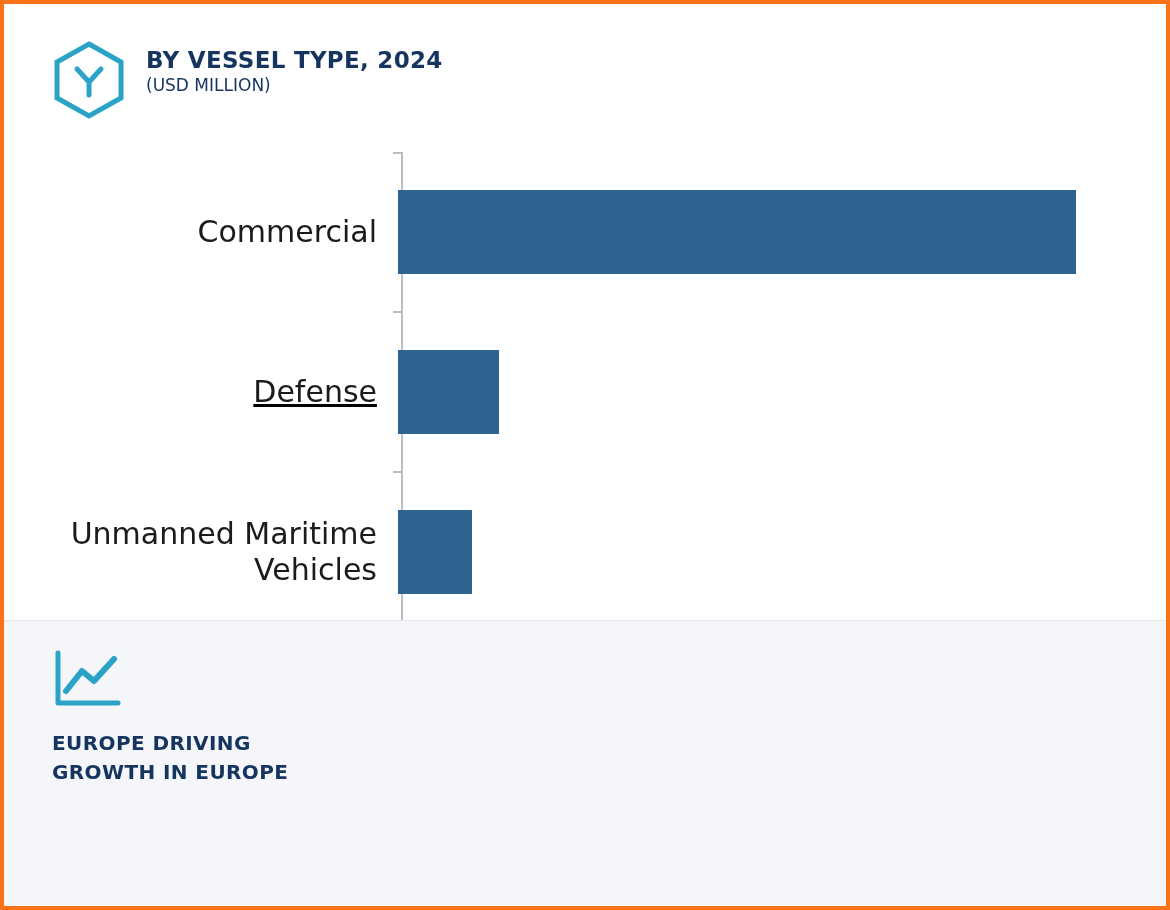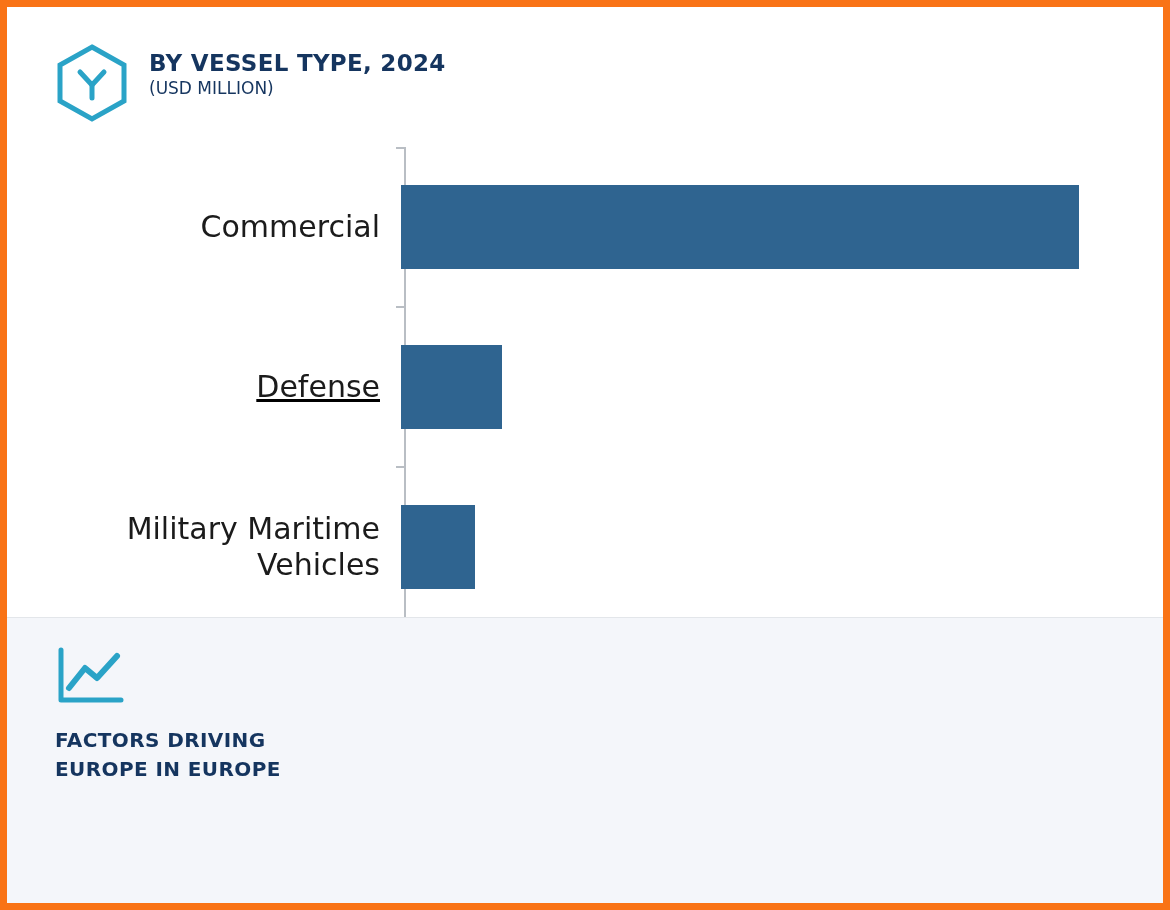--- a/index.html
+++ b/index.html
@@ -8,21 +8,21 @@
     background: #ffffff;
   }
   body {
     font-family: "DejaVu Sans", "Liberation Sans", sans-serif;
   }
   #page {
     position: relative;
     width: 1170px;
     height: 910px;
     background: #ffffff;
-    border: 7px solid #f97316;
+    border: 4px solid #f97316;
     box-sizing: border-box;
     overflow: hidden;
   }
 
   
   .header {
     position: absolute;
     left: 48px;
     top: 36px;
     display: flex;
@@ -50,21 +50,21 @@
     font-weight: normal;
     color: #15355f;
     line-height: 1.25;
     white-space: nowrap;
   }
 
   
   .chart-area {
     position: absolute;
     left: 30px;
-    top: 140px;
+    top: 148px;
     width: 1100px;
     height: 480px;
   }
   .axis-line {
     position: absolute;
     left: 367px;
     top: 0px;
     width: 2px;
     height: 478px;
     background: #b9bec4;
@@ -211,35 +211,35 @@
       </div>
 
       <div class="bar-row row-1">
         <div class="cat-label">Defense</div>
         <div class="bar-wrap">
           <div class="bar" style="width:101px;"></div>
         </div>
       </div>
 
       <div class="bar-row row-2">
-        <div class="cat-label">Military Maritime Vehicles</div>
+        <div class="cat-label">Unmanned Maritime Vehicles</div>
         <div class="bar-wrap">
           <div class="bar" style="width:74px;"></div>
         </div>
       </div>
 
     </div>
   </div>
 
   <div class="footer">
     <div class="footer-left">
       <span class="trend-icon">
         <svg viewBox="0 0 72 62" width="72" height="62" xmlns="http://www.w3.org/2000/svg">
           <path d="M6 4 L6 54 L66 54" fill="none" stroke="#2aa3c7" stroke-width="5" stroke-linecap="round" stroke-linejoin="round"></path>
           <path d="M14 42 L30 22 L42 32 L62 10" fill="none" stroke="#2aa3c7" stroke-width="6" stroke-linecap="round" stroke-linejoin="round"></path>
         </svg>
       </span>
-      <div class="factors-caption">FACTORS DRIVING EUROPE IN EUROPE</div>
+      <div class="factors-caption">EUROPE DRIVING GROWTH IN EUROPE</div>
     </div>
 
   </div>
 
 </div>
 
 </body></html>

